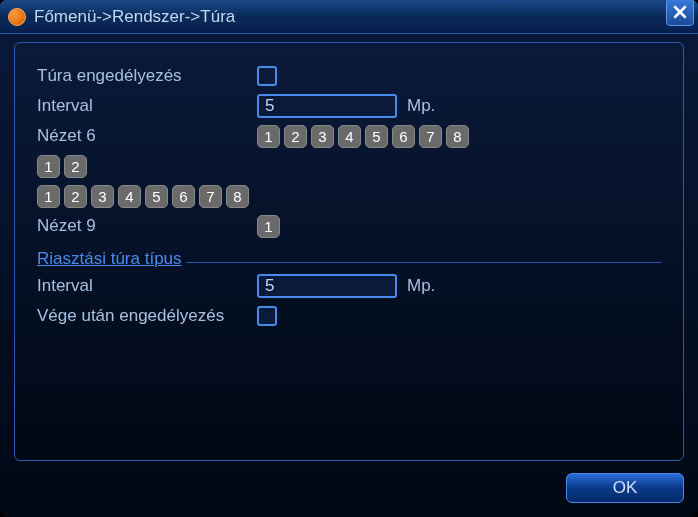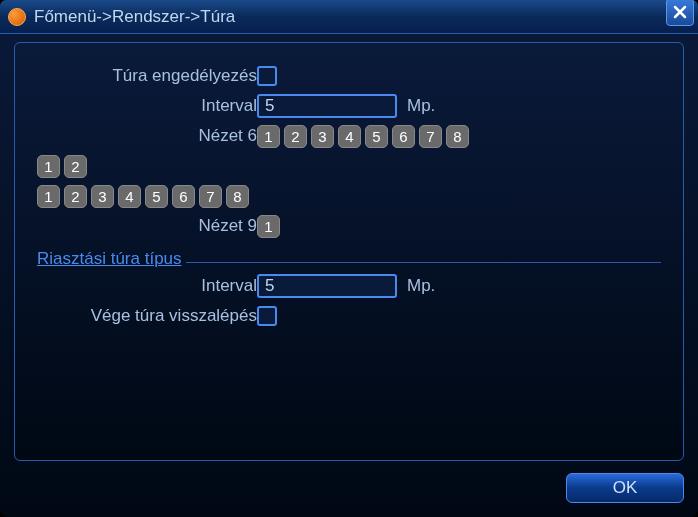--- a/index.html
+++ b/index.html
@@ -70,21 +70,20 @@
   }
   .row {
     display: flex;
     align-items: center;
     height: 30px;
     margin-bottom: 0px;
   }
   .label {
     width: 220px;
     color: #a8c0e0;
-    text-align: right;
   }
   .controls { display: flex; align-items: center; gap: 4px; }
   .checkbox {
     width: 20px;
     height: 20px;
     border: 2px solid #4a8aee;
     border-radius: 3px;
     background: #0a1a3a;
     cursor: pointer;
   }
@@ -230,21 +229,21 @@
 
     <div class="row">
       <div class="label">Interval</div>
       <div class="controls">
         <input class="text-input" value="5" style="">
         <span class="unit">Mp.</span>
       </div>
     </div>
 
     <div class="row">
-      <div class="label">Vége túra visszalépés</div>
+      <div class="label">Vége után engedélyezés</div>
       <div class="controls">
           <div class="checkbox"></div>
         </div>
     </div>
 
   </div>
 
   <div class="footer">
     <div class="btn">OK</div>
   </div>

